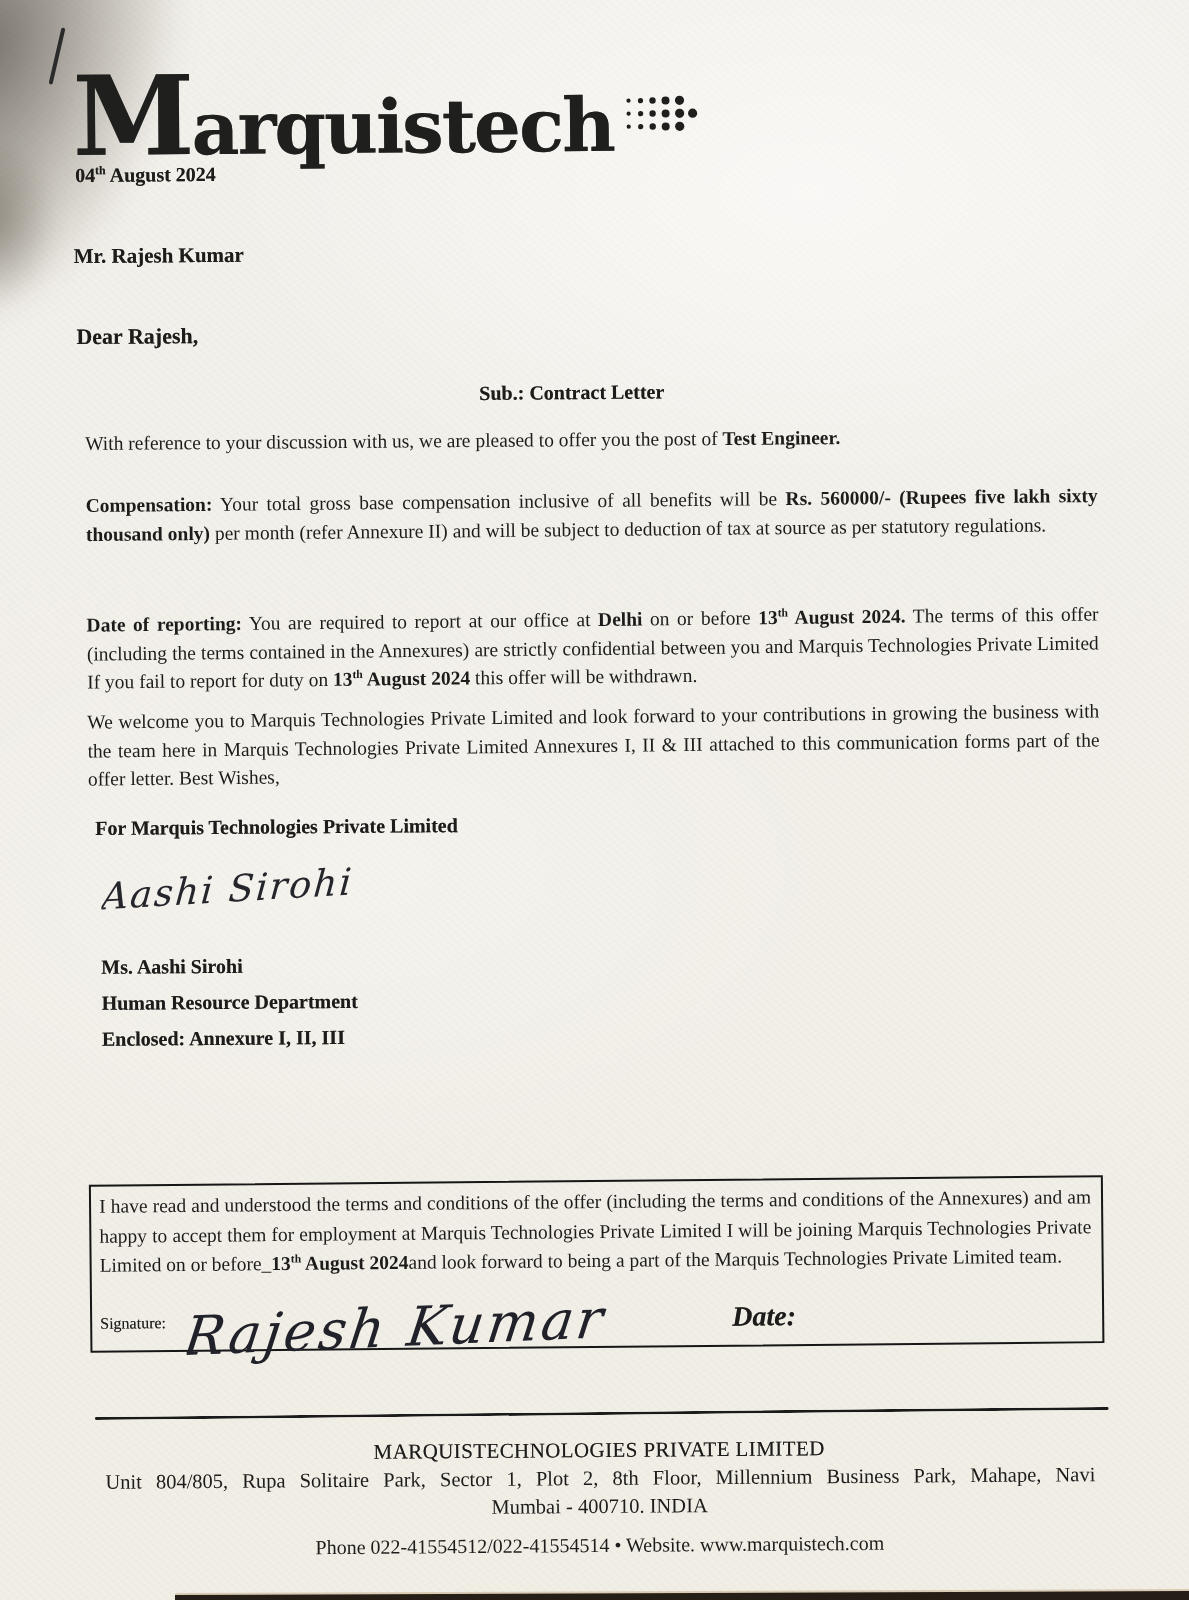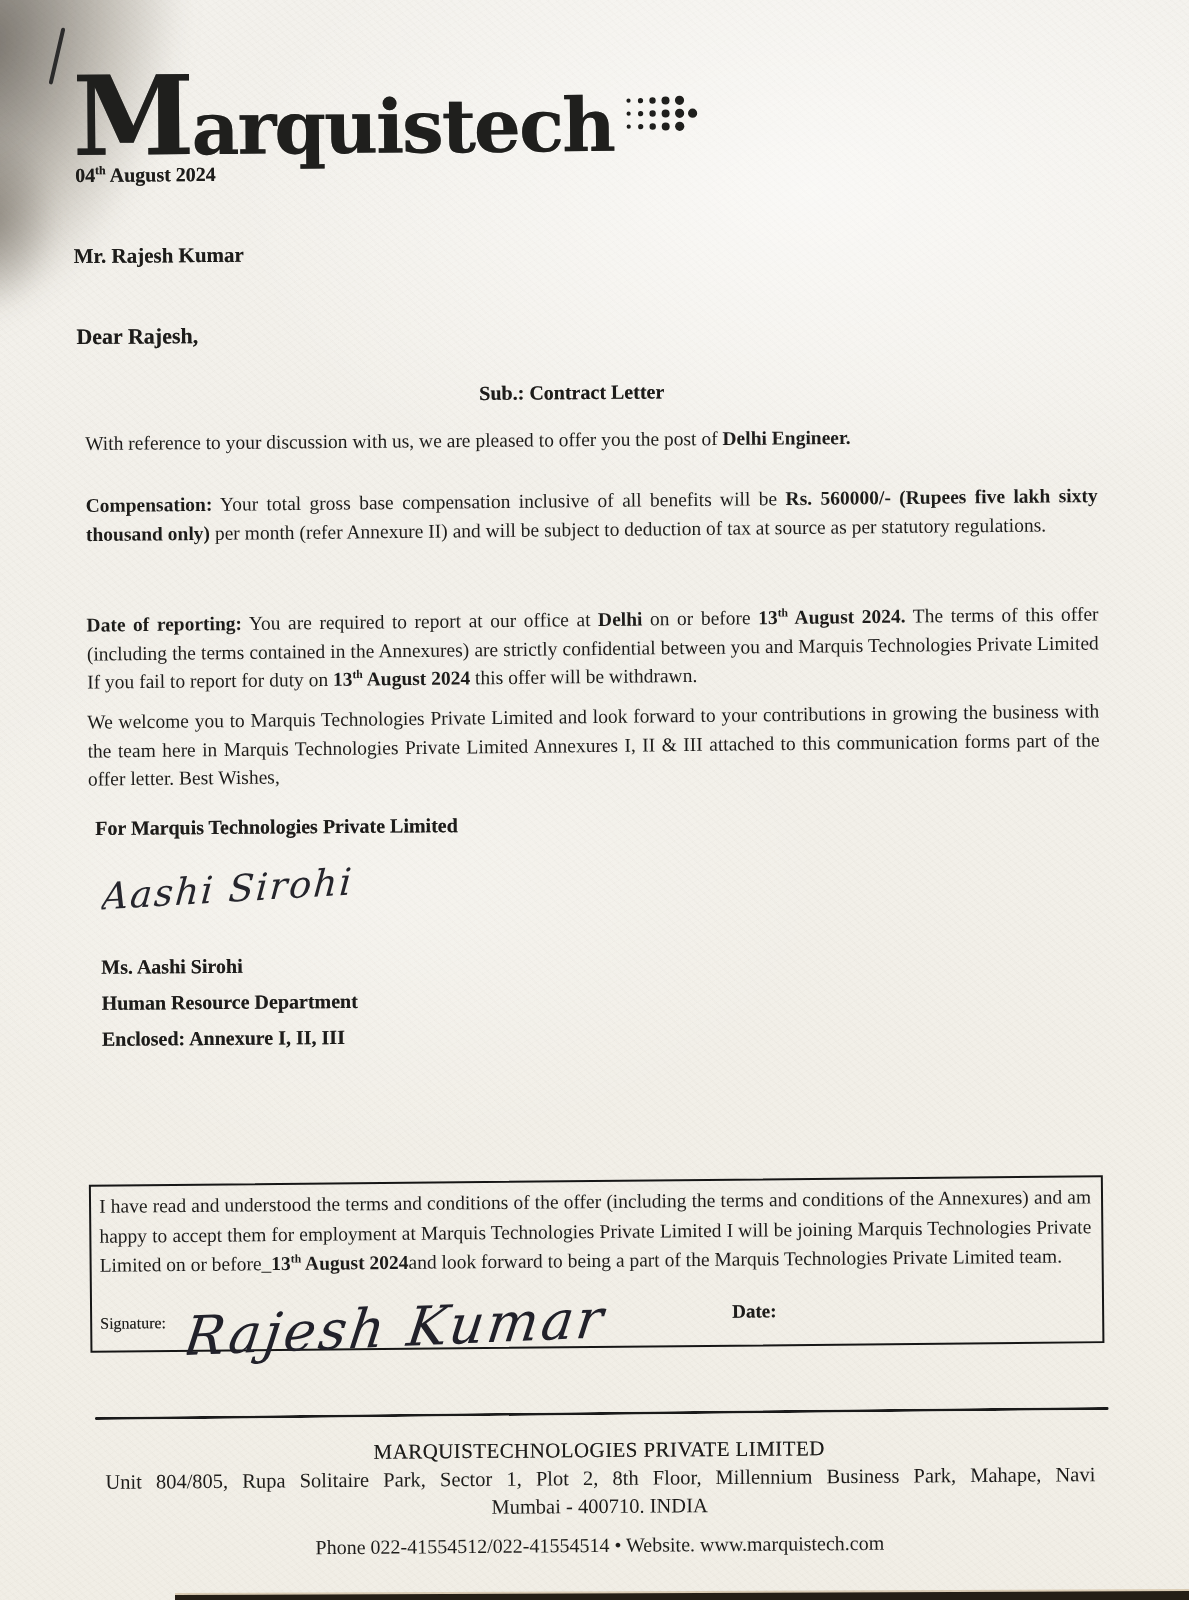--- a/index.html
+++ b/index.html
@@ -66,21 +66,21 @@
   .hr-signature{top:850px;left:100px;width:290px;height:80px;transform:rotate(-3deg);}
   .hr-signature text{font-family:"DejaVu Serif", serif;font-style:italic;font-size:37px;fill:#25252c;letter-spacing:2px;}
   .sig-name{top:952px;left:100px;font-size:20px;font-weight:700;}
   .sig-dept{top:988px;left:100px;font-size:20px;font-weight:700;}
   .enclosure{top:1024px;left:100px;font-size:20px;font-weight:700;}
 
   .accept-box{top:1180px;left:86px;width:1014px;height:168px;border:2.5px solid #161616;box-sizing:border-box;transform:rotate(-.1deg);}
   .accept-text{margin:5px 10px 0 8px;font-size:19.5px;line-height:29.5px;text-align:justify;}
   .accept-row{position:absolute;left:8px;right:10px;bottom:2px;height:34px;}
   .sig-label{font-size:16px;font-weight:400;}
-  .date-label{position:absolute;left:632px;top:-8px;font-size:19px;font-weight:700;}
+  .date-label{position:absolute;left:632px;top:-8px;font-size:28px;font-weight:700;font-style:italic;}
   .candidate-signature{top:1272px;left:182px;width:450px;height:130px;transform:rotate(-2deg);}
   .candidate-signature text{font-family:"DejaVu Serif", serif;font-style:italic;font-size:54px;fill:#21212a;letter-spacing:3px;}
 
   .footer-rule{top:1412px;left:90px;width:1014px;height:0;border-top:3px solid #1a1a1a;transform:rotate(-.12deg);border-radius:2px;}
   .footer-company{top:1438px;text-align:center;font-size:21px;letter-spacing:.4px;}
   .footer-addr1{top:1467px;left:100px;width:990px;font-size:20.5px;text-align:justify;text-align-last:justify;}
   .footer-addr2{top:1495px;text-align:center;font-size:20.5px;}
   .footer-phone{top:1534px;text-align:center;font-size:20px;}
 </style>
 </head>
@@ -118,21 +118,21 @@
     </header>
 
     <div class="date-line soft"><span>04</span><sup>th</sup><span> August 2024</span></div>
 
     <div class="recipient soft">Mr. Rajesh Kumar</div>
 
     <div class="salutation soft">Dear Rajesh,</div>
 
     <div class="subject soft">Sub.: Contract Letter</div>
 
-    <p class="para p-intro"><span>With reference to your discussion with us, we are pleased to offer you the post of </span><span class="b">Delhi Engineer.</span></p>
+    <p class="para p-intro"><span>With reference to your discussion with us, we are pleased to offer you the post of </span><span class="b">Test Engineer.</span></p>
 
     <p class="para p-comp"><span class="b">Compensation:</span><span> Your total gross base compensation inclusive of all benefits will be </span><span class="b">Rs. 560000/- (Rupees five lakh sixty thousand only)</span><span> per month (refer Annexure II) and will be subject to deduction of tax at source as per statutory regulations.</span></p>
 
     <p class="para p-report"><span class="b">Date of reporting:</span><span> You are required to report at our office at </span><span class="b">Delhi</span><span> on or before </span><span class="b">13</span><sup class="b">th</sup><span class="b"> August 2024.</span><span> The terms of this offer (including the terms contained in the Annexures) are strictly confidential between you and Marquis Technologies Private Limited If you fail to report for duty on </span><span class="b">13</span><sup class="b">th</sup><span class="b"> August 2024</span><span> this offer will be withdrawn.</span></p>
 
     <p class="para p-welcome"><span>We welcome you to Marquis Technologies Private Limited and look forward to your contributions in growing the business with the team here in Marquis Technologies Private Limited Annexures I, II &amp; III attached to this communication forms part of the offer letter. Best Wishes,</span></p>
 
     <div class="for-company soft">For Marquis Technologies Private Limited</div>
 
     <svg class="hr-signature" viewBox="0 0 290 80">

